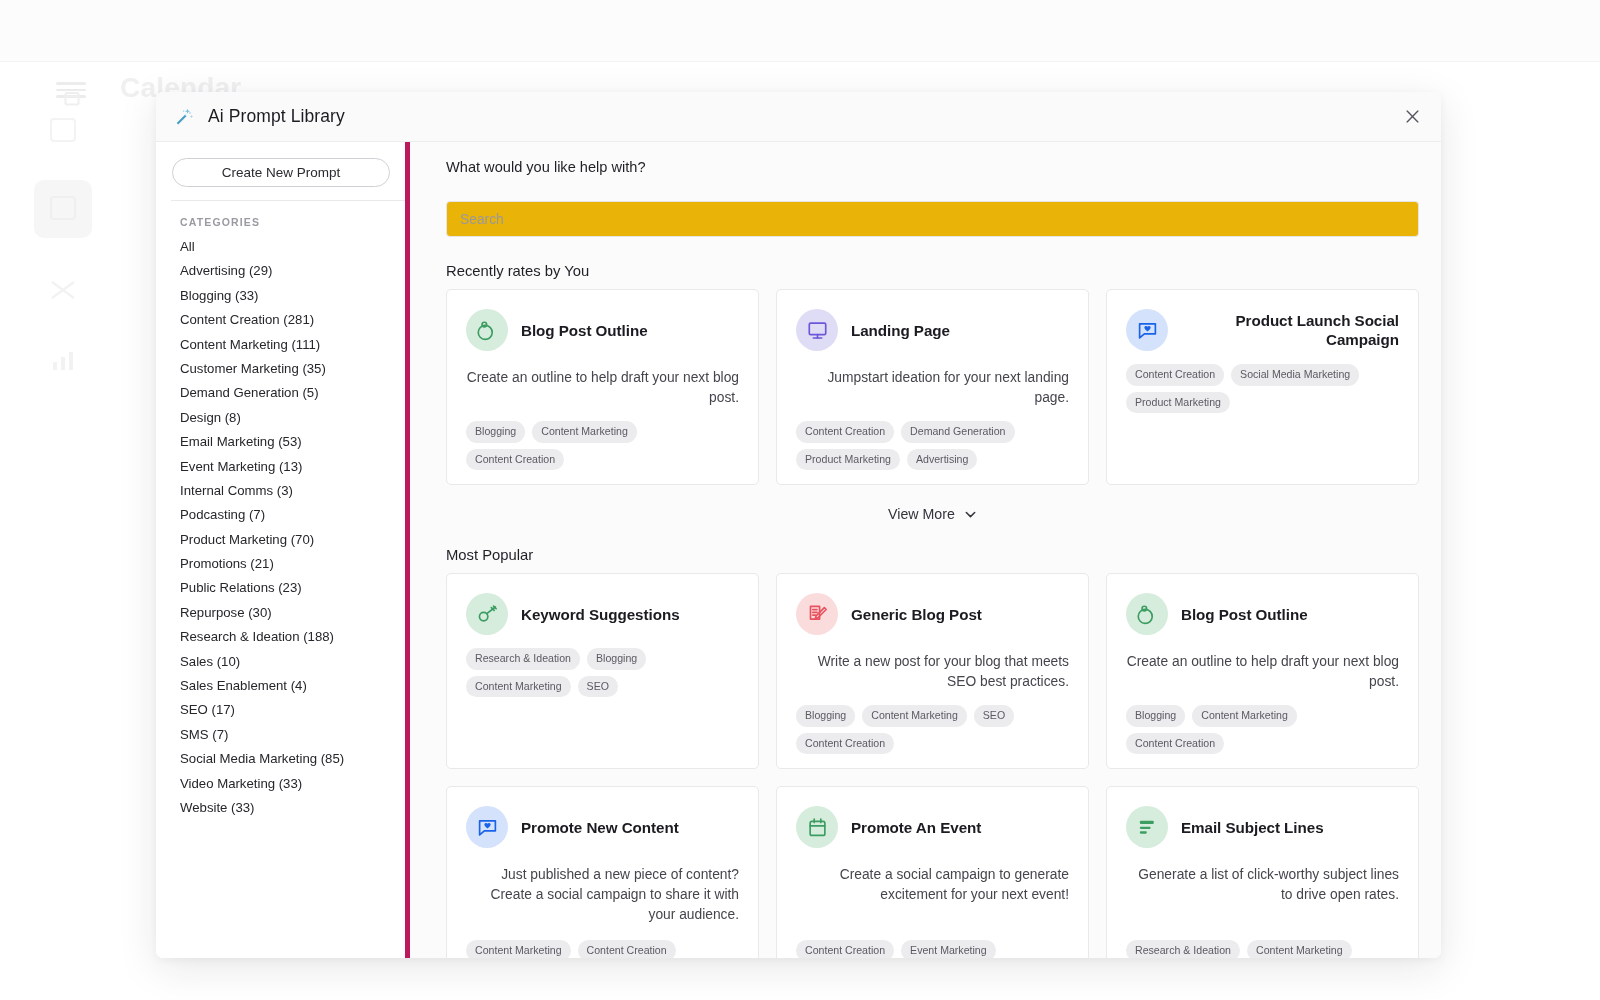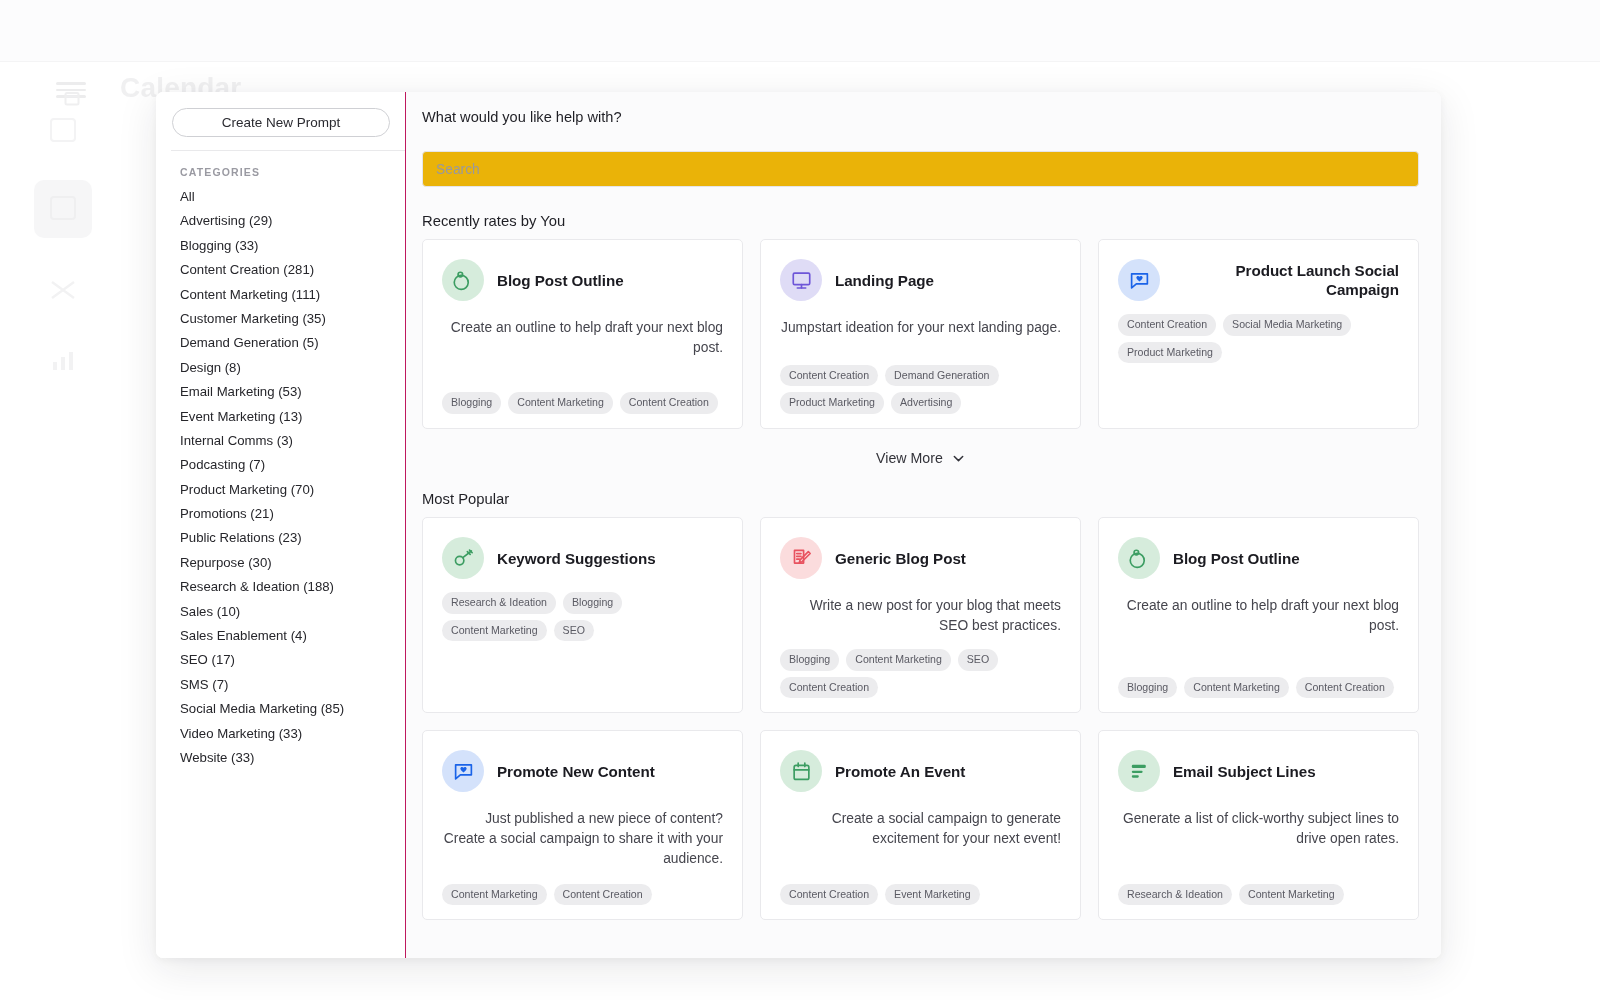--- a/index.html
+++ b/index.html
@@ -116,22 +116,22 @@
     height: 24.4px; line-height: 24.4px;
     padding-left: 8px;
     font-size: 13.2px; color: #26262b; cursor: pointer;
     white-space: nowrap;
   }
 
   
   .main {
     flex: 1 1 auto; min-width: 0;
     background: #fbfbfc;
-    border-left: 1px solid #be185d;
-    padding: 12px 22px 0 16px;
+    border-left: 5px solid #be185d;
+    padding: 12px 22px 0 36px;
     overflow: hidden;
     position: relative;
   }
   .main-question {
     font-size: 14.6px; color: #1f1f25; margin: 5px 0 10px 0;
   }
   .search-box {
     width: 100%; height: 36px;
     background: #eab308;
     border: 1px solid #e5e5e8; border-radius: 4px;
@@ -227,20 +227,37 @@
       <rect x="11" y="9" width="4" height="13" fill="#f2f2f3"></rect>
       <rect x="19" y="4" width="4" height="18" fill="#f2f2f3"></rect>
     </svg>
   </div>
   <div class="bg-sunday">SUNDAY</div>
   <div class="bg-sep">Sep 27</div>
 </div>
 
 <div id="modal">
 
+  <div class="modal-header">
+    <svg class="wand-icon" viewBox="0 0 24 24">
+      <path d="M3.2 20.8 L13.4 10.6 L15.2 12.4 L5 22.6 Z" fill="#4a9ec4" transform="translate(0,-1.5)"></path>
+      <path d="M13.4 10.6 L15.2 12.4" stroke="#fff" stroke-width="1" transform="translate(0,-1.5)"></path>
+      <path d="M16.2 2.2 l .9 2.1 2.1 .9 -2.1 .9 -.9 2.1 -.9-2.1 -2.1-.9 2.1-.9 z" fill="#7ec0dc"></path>
+      <path d="M21 9.4 l .6 1.4 1.4 .6 -1.4 .6 -.6 1.4 -.6-1.4 -1.4-.6 1.4-.6 z" fill="#a8d5e8"></path>
+      <path d="M11.6 3.4 l .45 1.05 1.05 .45 -1.05 .45 -.45 1.05 -.45-1.05 -1.05-.45 1.05-.45 z" fill="#a8d5e8"></path>
+      <circle cx="19.2" cy="7.2" r=".85" fill="#7ec0dc"></circle>
+      <circle cx="14.2" cy="9.6" r=".7" fill="#a8d5e8"></circle>
+    </svg>
+    <div class="modal-title">Ai Prompt Library</div>
+    <div class="close-btn">
+      <svg viewBox="0 0 14 14">
+        <path d="M1.2 1.2 L12.8 12.8 M12.8 1.2 L1.2 12.8" stroke="#55555d" stroke-width="1.5" fill="none" stroke-linecap="round"></path>
+      </svg>
+    </div>
+  </div>
 
   <div class="modal-body">
 
     <div class="sidebar">
       <button class="create-btn">Create New Prompt</button>
       <div class="sidebar-divider"></div>
       <div class="cat-header">CATEGORIES</div>
       <div id="cat-list">
           <div class="cat-item">All</div>
           <div class="cat-item">Advertising (29)</div>

